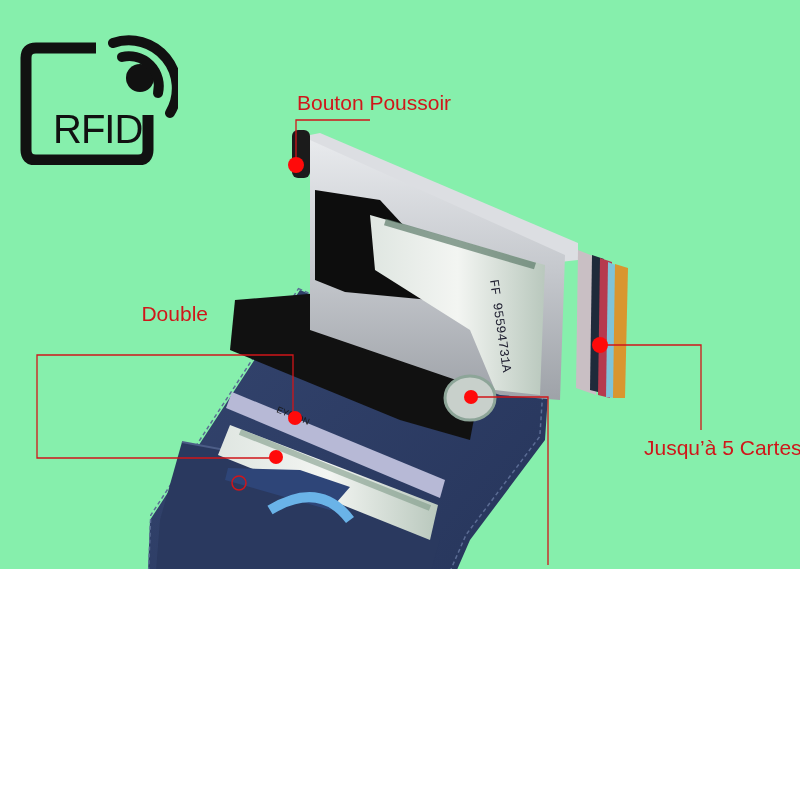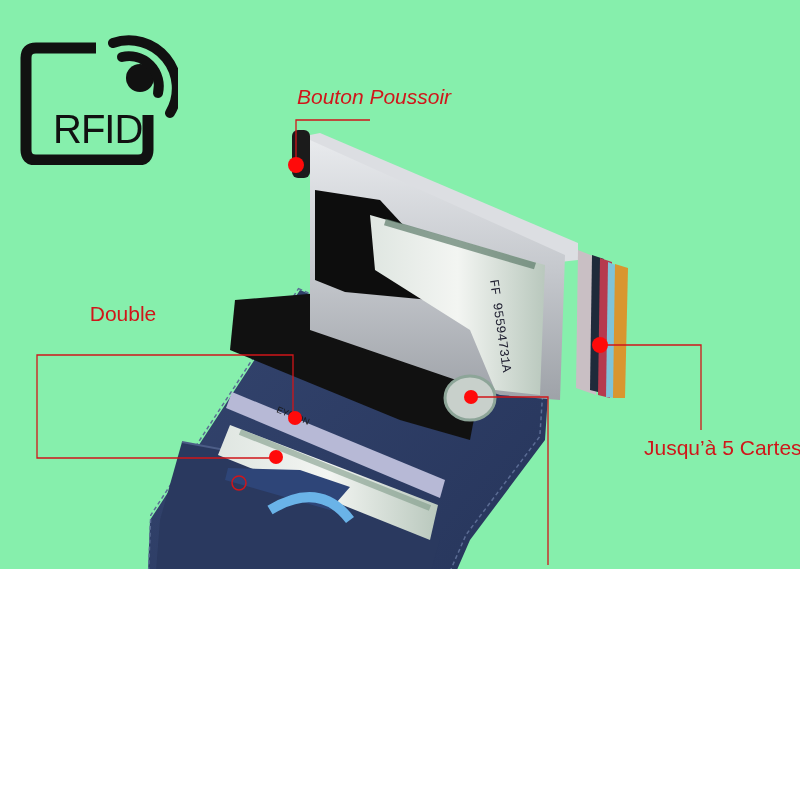--- a/index.html
+++ b/index.html
@@ -1,18 +1,18 @@
 <!DOCTYPE html>
 <html><head>
 <meta charset="utf-8">
 <style>
   html, body { margin: 0; padding: 0; background: #ffffff; }
   #stage { position: relative; width: 800px; height: 569px; overflow: hidden; background: #86efac; font-family: "Liberation Sans", sans-serif; }
   .label { position: absolute; color: #d0161a; font-family: "Liberation Sans", sans-serif; font-size: 21px; line-height: 22px; white-space: nowrap; }
-  .label-center { text-align: center; }
+  .label-center { text-align: right; }
   #rfid-badge { position: absolute; left: 18px; top: 15px; width: 160px; height: 150px; }
   #rfid-text { position: absolute; left: 35px; top: 92px; font-family: "Liberation Sans", sans-serif; font-size: 40px; font-weight: normal; color: #111; letter-spacing: -1px; }
   svg { display: block; }
 </style>
 </head>
 <body>
 
 <div id="stage">
 
   <div id="rfid-badge">
@@ -98,19 +98,19 @@
 
     <g fill="#ff0a0a">
       <circle cx="296" cy="165" r="8"></circle>
       <circle cx="295" cy="418" r="7"></circle>
       <circle cx="276" cy="457" r="7"></circle>
       <circle cx="600" cy="345" r="8"></circle>
       <circle cx="471" cy="397" r="7"></circle>
     </g>
   </svg>
 
-  <div class="label" style="left:297px; top:86px;font-style:italic;">Bouton Poussoir</div>
+  <div class="label" style="left:297px; top:92px;">Bouton Poussoir</div>
   <div class="label label-center" style="left:38px; top:303px; width:170px;">
     <div>Double</div>
   </div>
   <div class="label" style="left:596px; top:437px;margin-left:48px;">Jusqu’à 5 Cartes</div>
 
 </div>
 
 </body></html>

